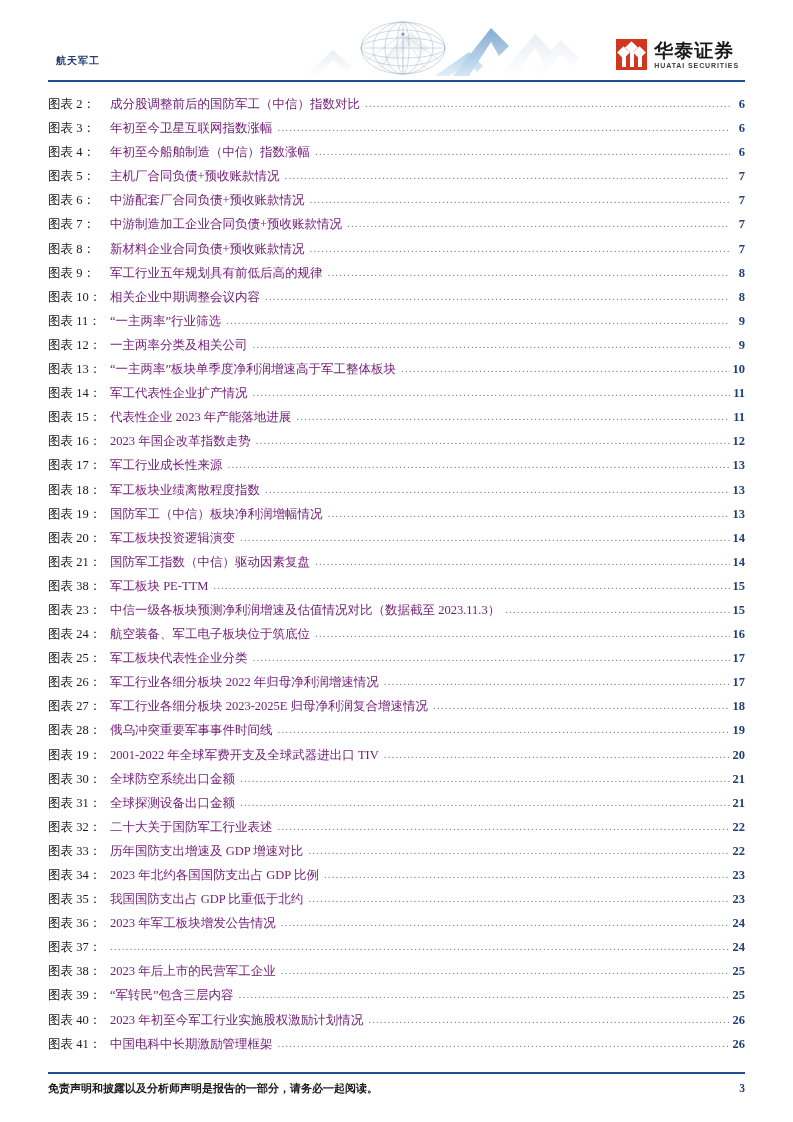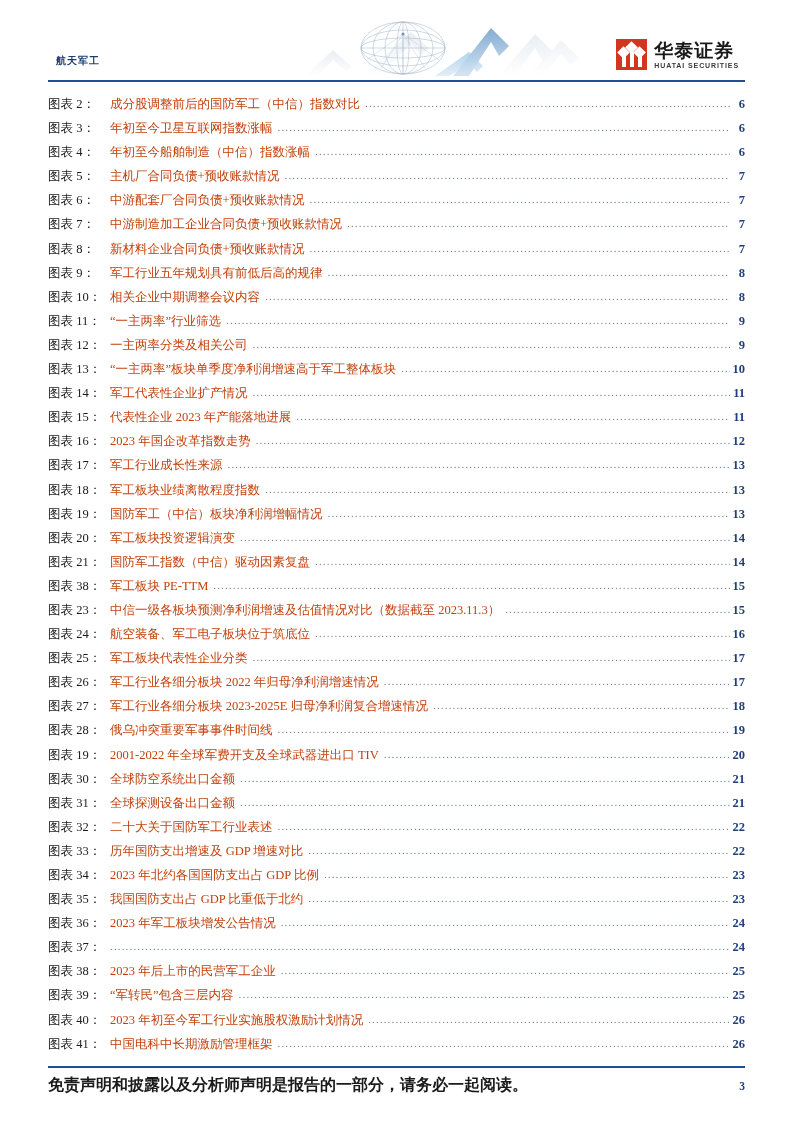--- a/index.html
+++ b/index.html
@@ -126,21 +126,21 @@
 
   .toc-label {
     flex: none;
     width: 62px;
     font-weight: normal;
     color: #1a1a1a;
   }
 
   .toc-title {
     flex: none;
-    color: #c2410c;
+    color: #701a75;
     padding-right: 5px;
   }
 
   .toc-dots {
     flex: 1 1 auto;
     overflow: hidden;
     white-space: nowrap;
     color: #6d7c93;
     font-size: 11px;
     letter-spacing: 1.15px;
@@ -169,21 +169,21 @@
     height: 2px;
     background: #1f4e93;
     margin-bottom: 7px;
   }
   .footer-inner {
     display: flex;
     align-items: baseline;
     justify-content: space-between;
   }
   .footer-note {
-    font-size: 16px;
+    font-size: 11px;
     font-weight: bold;
     color: #1a1a1a;
   }
   .footer-page {
     font-size: 11.5px;
     font-weight: bold;
     color: #1f3f7a;
   }
 </style>
 </head>

